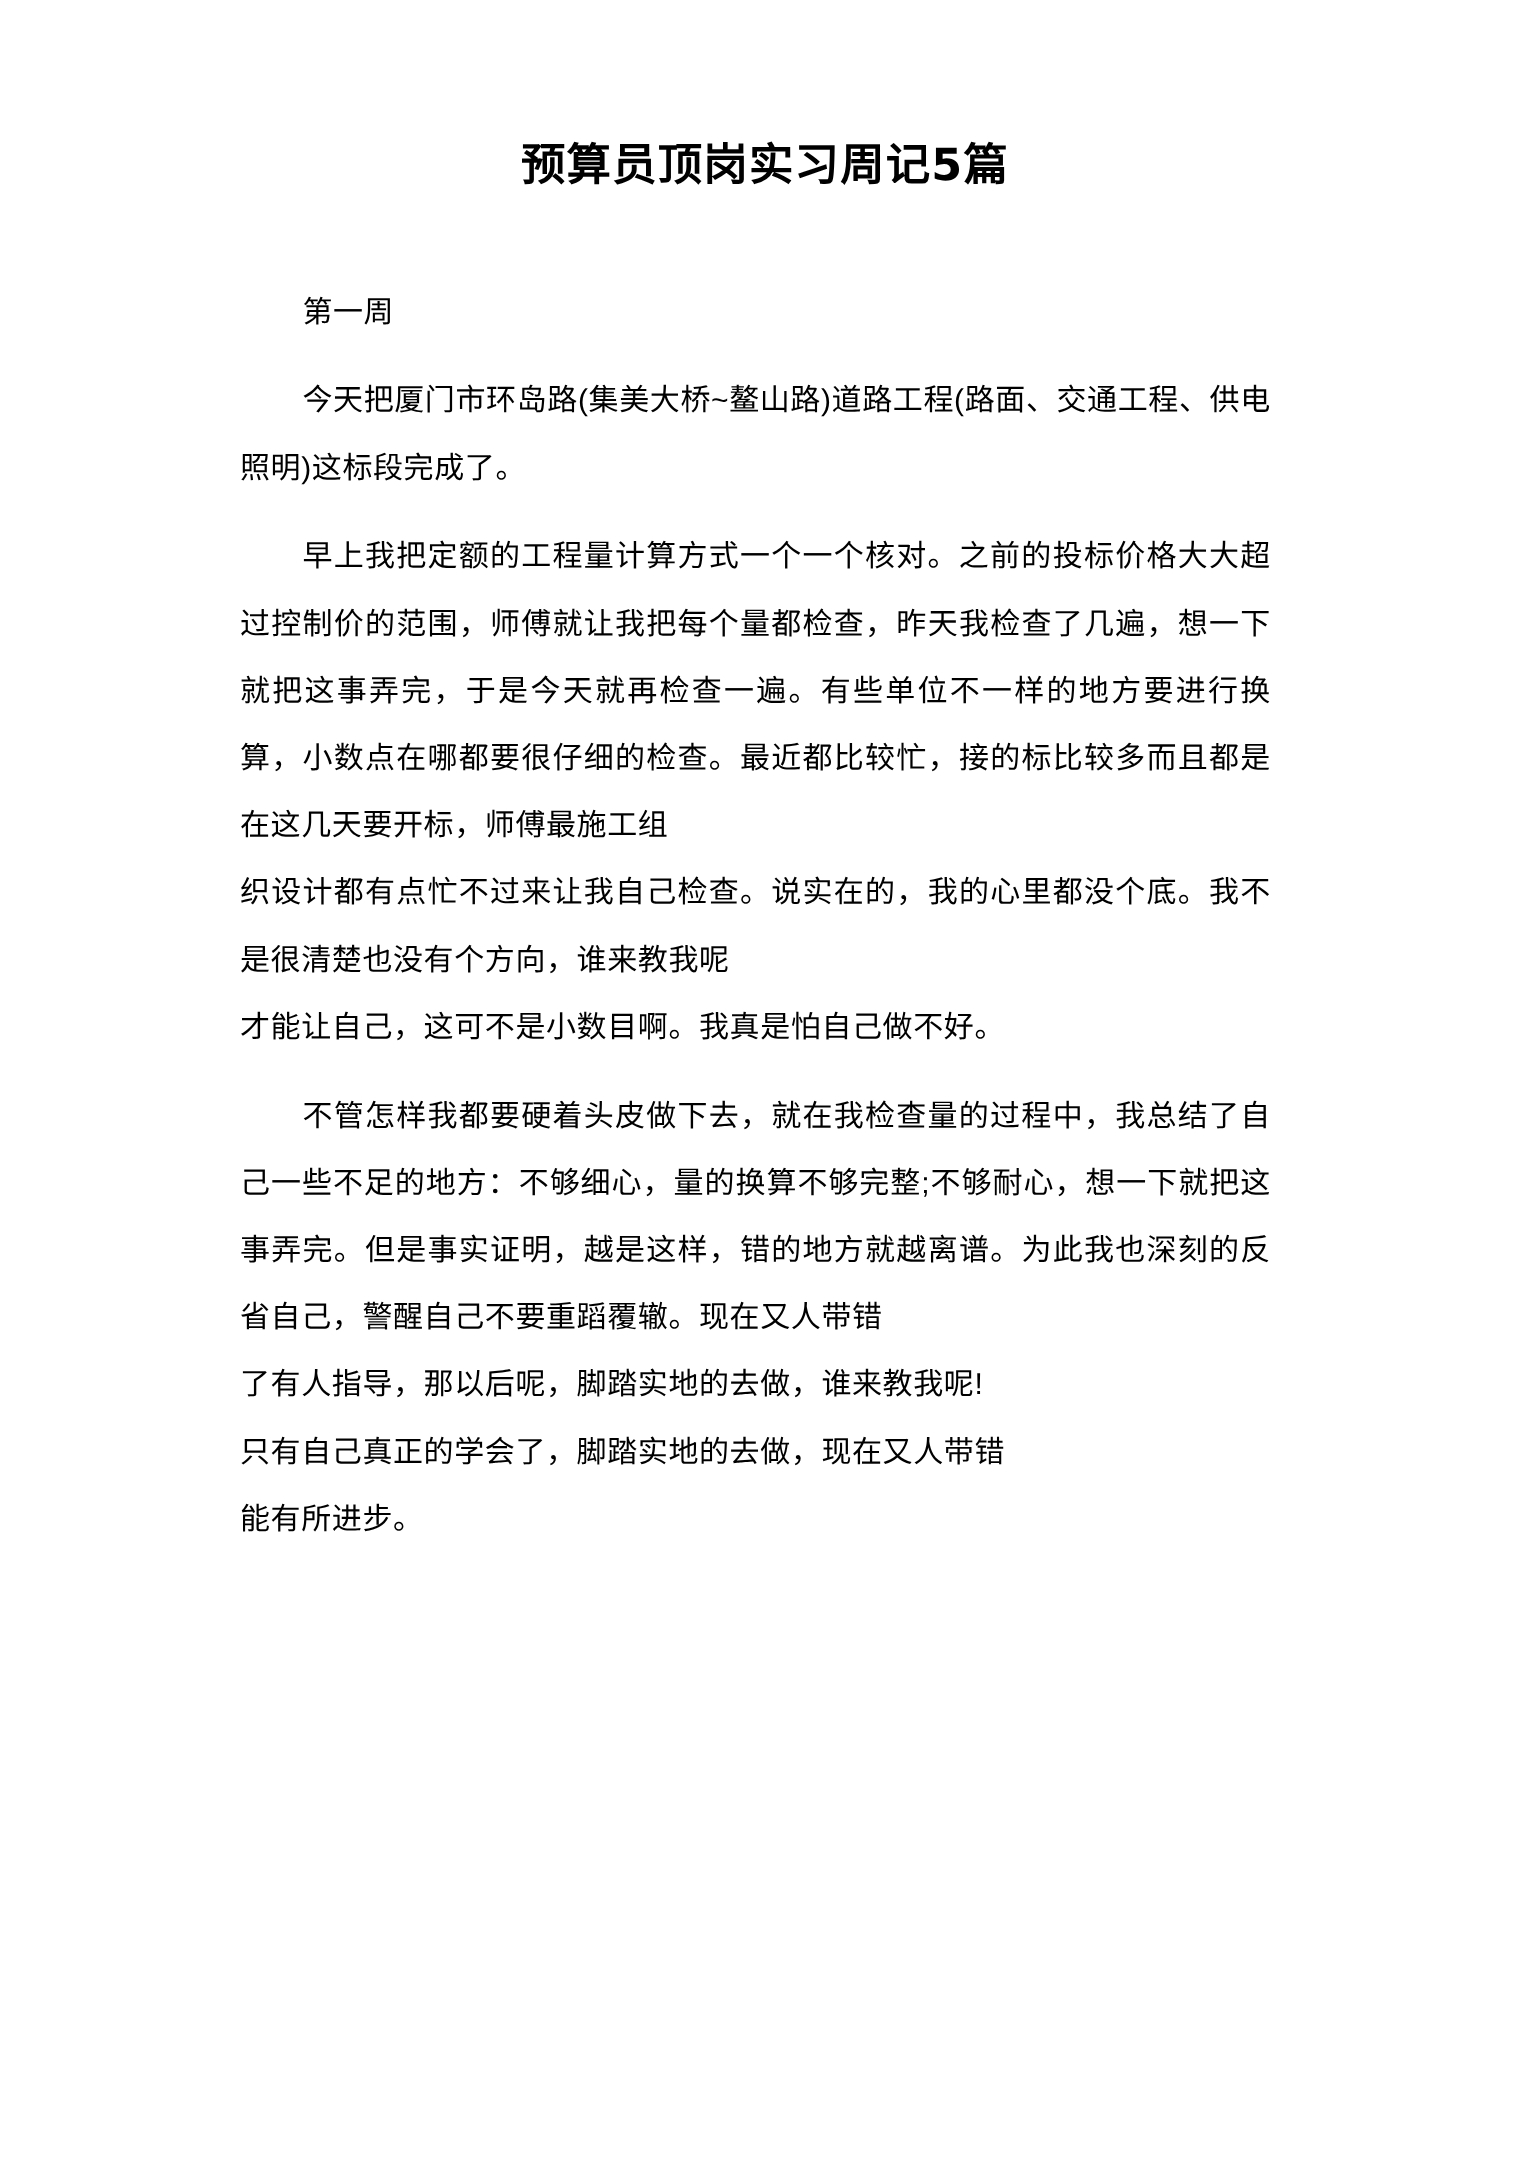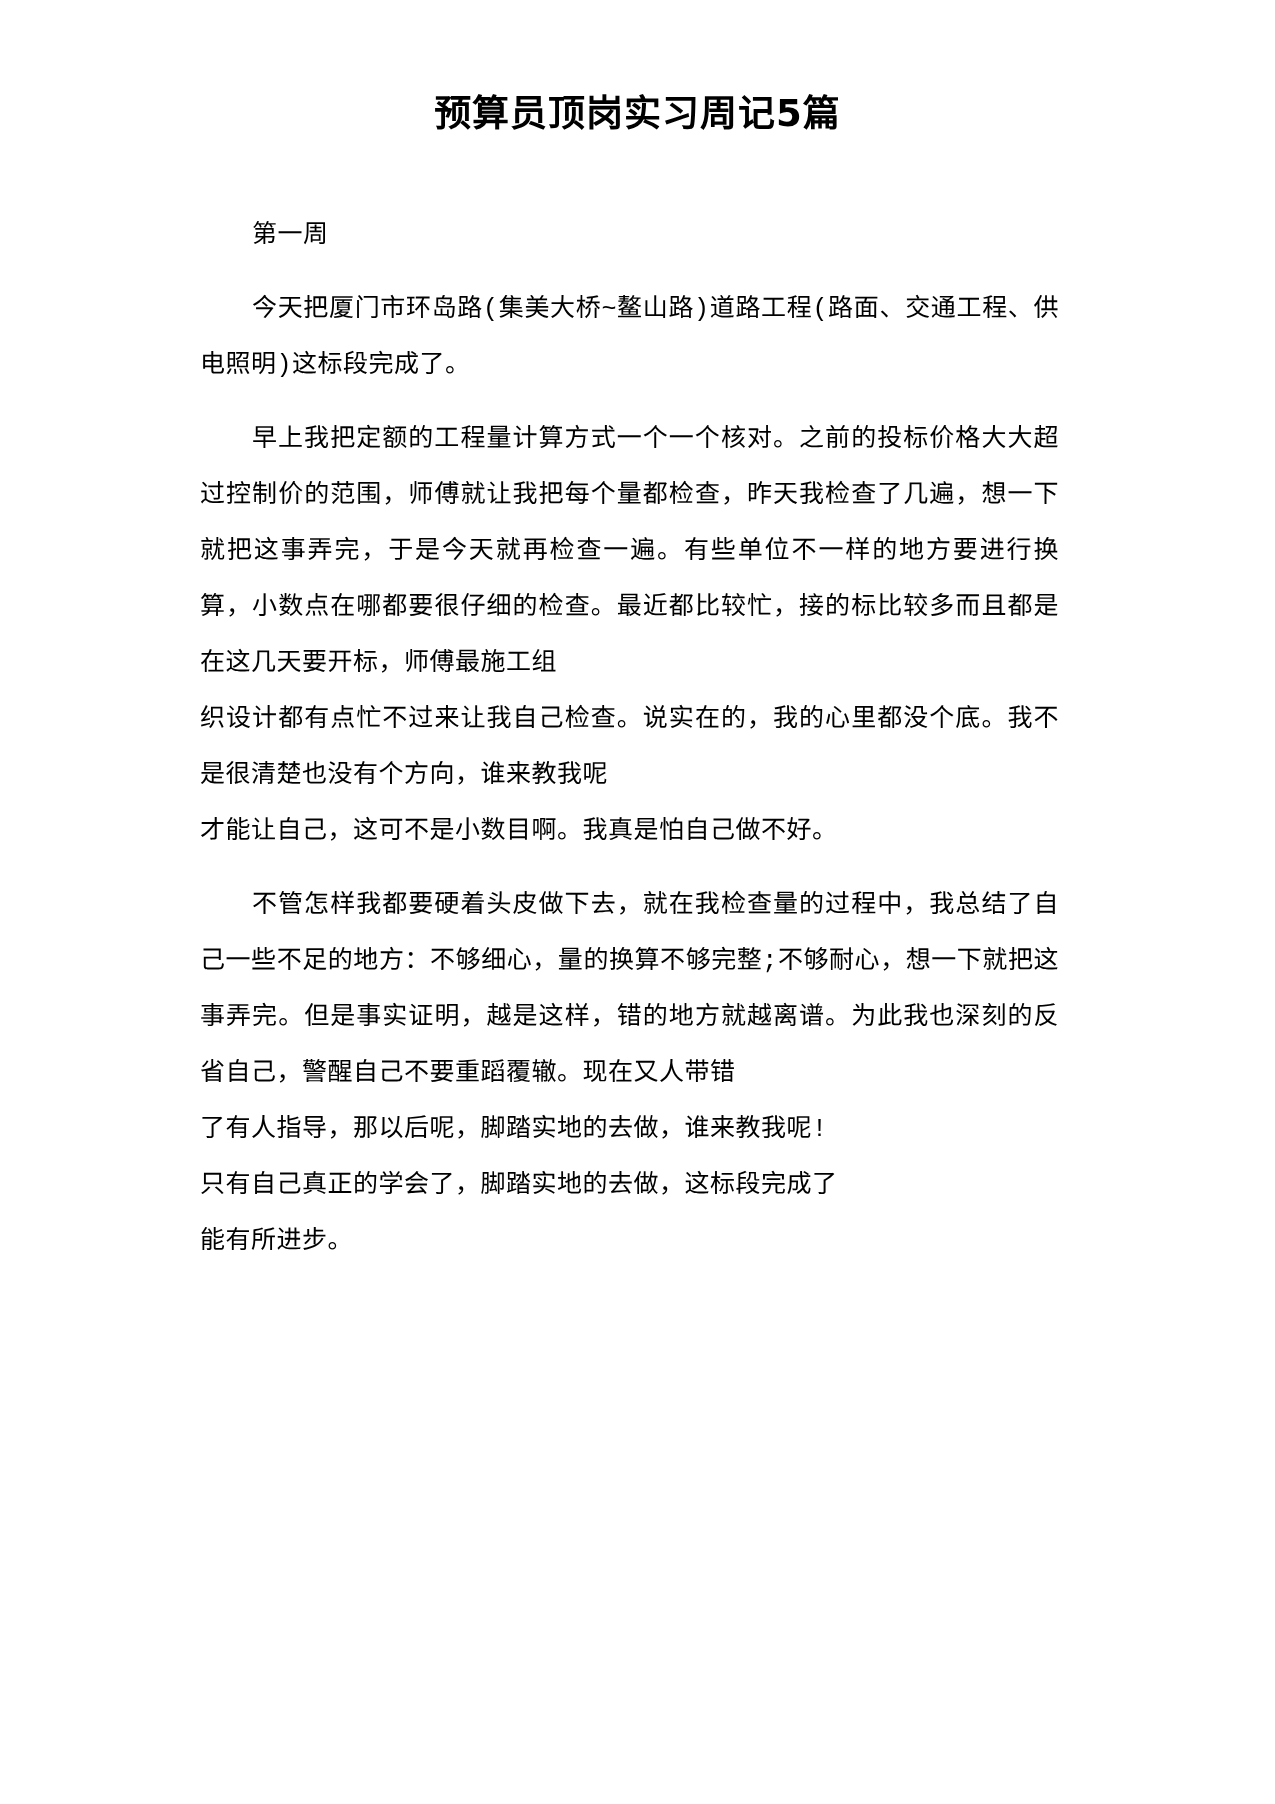--- a/index.html
+++ b/index.html
@@ -23,30 +23,30 @@
     box-sizing: border-box;
     padding: 0;
   }
   .doc-title {
     font-family: "DejaVu Sans", "Liberation Sans", sans-serif;
     font-weight: bold;
     font-size: 37px;
     line-height: 1.2;
     text-align: center;
     margin: 0;
-    padding-top: 92px;
+    padding-top: 116px;
     letter-spacing: 1px;
   }
   .body-block {
     margin: 0;
     padding: 0 200px 0 200px;
     padding-top: 72px;
   }
   p.para {
-    font-family: Liberation Mono, monospace;
+    font-family: Liberation Sans, sans-serif;
     font-size: 25px;
     line-height: 56px;
     margin: 0 16px 0 0;
     text-align: justify;
     text-justify: inter-ideograph;
     letter-spacing: 0.5px;
     word-break: break-all;
   }
   p.indent {
     text-indent: 52px;
@@ -75,18 +75,18 @@
     <p class="para">织设计都有点忙不过来让我自己检查。说实在的，我的心里都没个底。我不是很清楚也没有个方向，谁来教我呢</p>
 
     <p class="para">才能让自己，这可不是小数目啊。我真是怕自己做不好。</p>
 
     <div class="spacer-sm"></div>
 
     <p class="para indent">不管怎样我都要硬着头皮做下去，就在我检查量的过程中，我总结了自己一些不足的地方：不够细心，量的换算不够完整;不够耐心，想一下就把这事弄完。但是事实证明，越是这样，错的地方就越离谱。为此我也深刻的反省自己，警醒自己不要重蹈覆辙。现在又人带错</p>
 
     <p class="para">了有人指导，那以后呢，脚踏实地的去做，谁来教我呢!</p>
 
-    <p class="para">只有自己真正的学会了，脚踏实地的去做，这标段完成了</p>
+    <p class="para">只有自己真正的学会了，脚踏实地的去做，现在又人带错</p>
 
     <p class="para">能有所进步。</p>
 
   </div>
 </div>
 
 </body></html>

